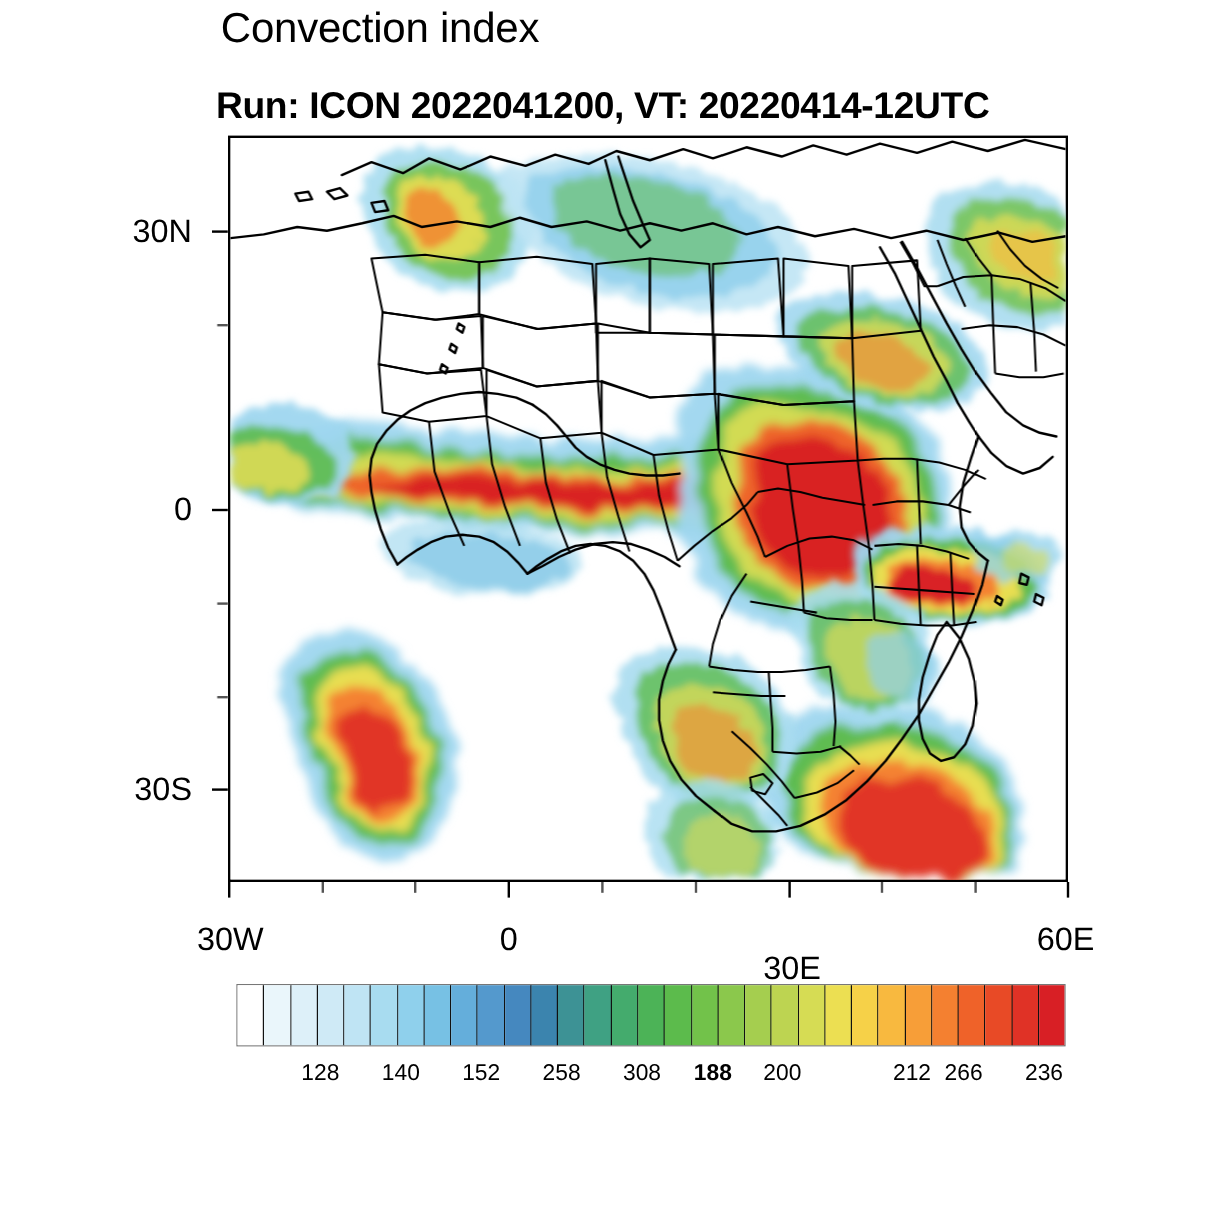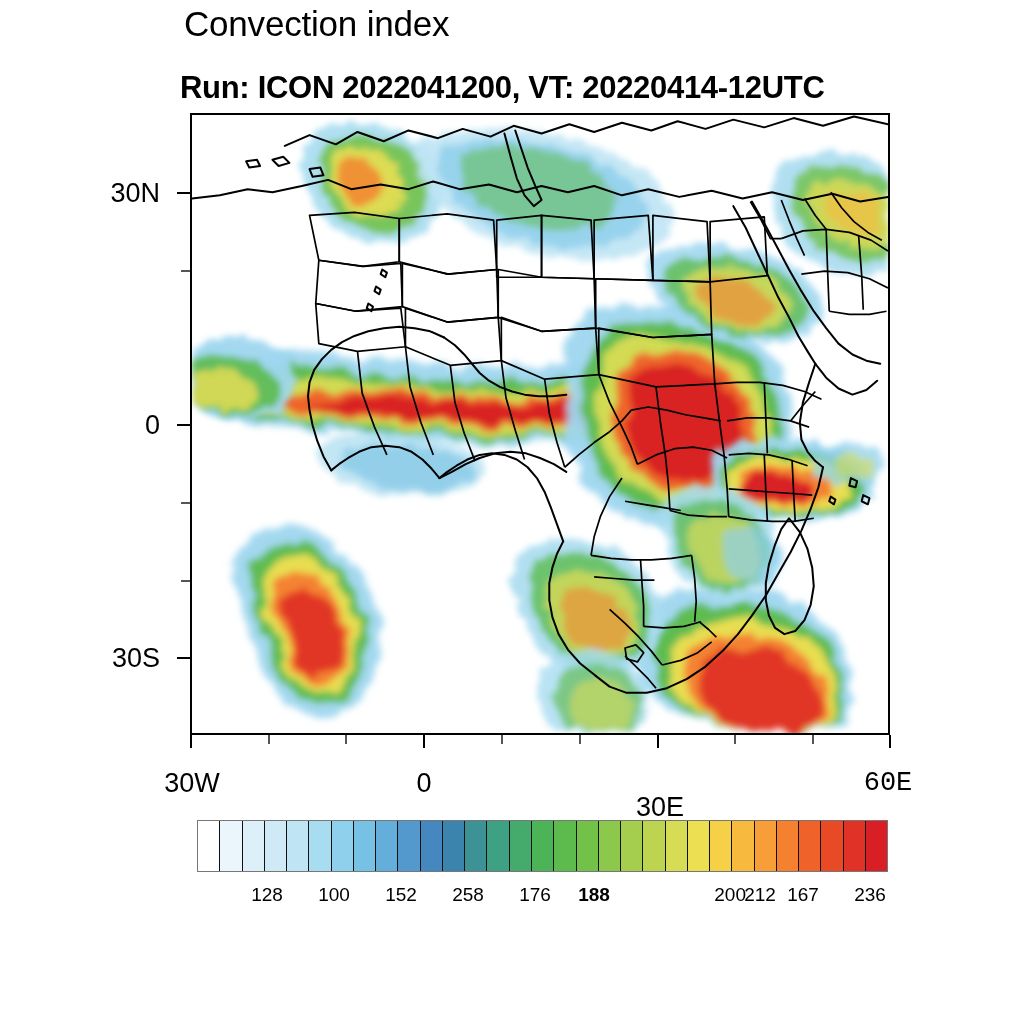--- a/index.html
+++ b/index.html
@@ -387,21 +387,21 @@
 <div class="tick xtick minor" style="left:501px;"></div>
 <div class="tick xtick minor" style="left:579px;"></div>
 <div class="tick xtick" style="left:657px;"></div>
 <div class="tick xtick minor" style="left:734px;"></div>
 <div class="tick xtick minor" style="left:812px;"></div>
 <div class="tick xtick" style="left:889px;"></div>
 
 <div class="xtick-label" style="left:192px;top:768px;">30W</div>
 <div class="xtick-label" style="left:424px;top:768px;">0</div>
 <div class="xtick-label" style="left:660px;top:792px;">30E</div>
-<div class="xtick-label" style="left:888px;top:768px;font-family:Liberation Mono, monospace;">60E</div>
+<div class="xtick-label" style="left:888px;top:768px;">60E</div>
 
 <div id="cbar">
     <div style="background: rgb(255, 255, 255);"></div>
     <div style="background: rgb(234, 246, 251);"></div>
     <div style="background: rgb(221, 240, 249);"></div>
     <div style="background: rgb(207, 234, 246);"></div>
     <div style="background: rgb(191, 228, 244);"></div>
     <div style="background: rgb(168, 220, 240);"></div>
     <div style="background: rgb(143, 208, 236);"></div>
     <div style="background: rgb(119, 193, 228);"></div>
@@ -424,21 +424,21 @@
     <div style="background: rgb(248, 185, 63);"></div>
     <div style="background: rgb(247, 158, 56);"></div>
     <div style="background: rgb(244, 128, 48);"></div>
     <div style="background: rgb(239, 98, 41);"></div>
     <div style="background: rgb(232, 74, 38);"></div>
     <div style="background: rgb(224, 50, 38);"></div>
     <div style="background: rgb(216, 31, 37);"></div>
   </div>
 
 <div class="cbar-label" style="left:267px;">128</div>
-<div class="cbar-label" style="left:334px;">100</div>
+<div class="cbar-label" style="left:334px;">140</div>
 <div class="cbar-label" style="left:401px;">152</div>
 <div class="cbar-label" style="left:468px;">258</div>
-<div class="cbar-label" style="left:535px;">176</div>
+<div class="cbar-label" style="left:535px;">308</div>
 <div class="cbar-label" style="left:594px;font-weight:bold;">188</div>
-<div class="cbar-label" style="left:686px;text-align:right;">200</div>
+<div class="cbar-label" style="left:652px;">200</div>
 <div class="cbar-label" style="left:736px;margin-left:24px;">212</div>
-<div class="cbar-label" style="left:803px;">167</div>
+<div class="cbar-label" style="left:803px;">266</div>
 <div class="cbar-label" style="left:870px;">236</div>
 
 </body></html>

